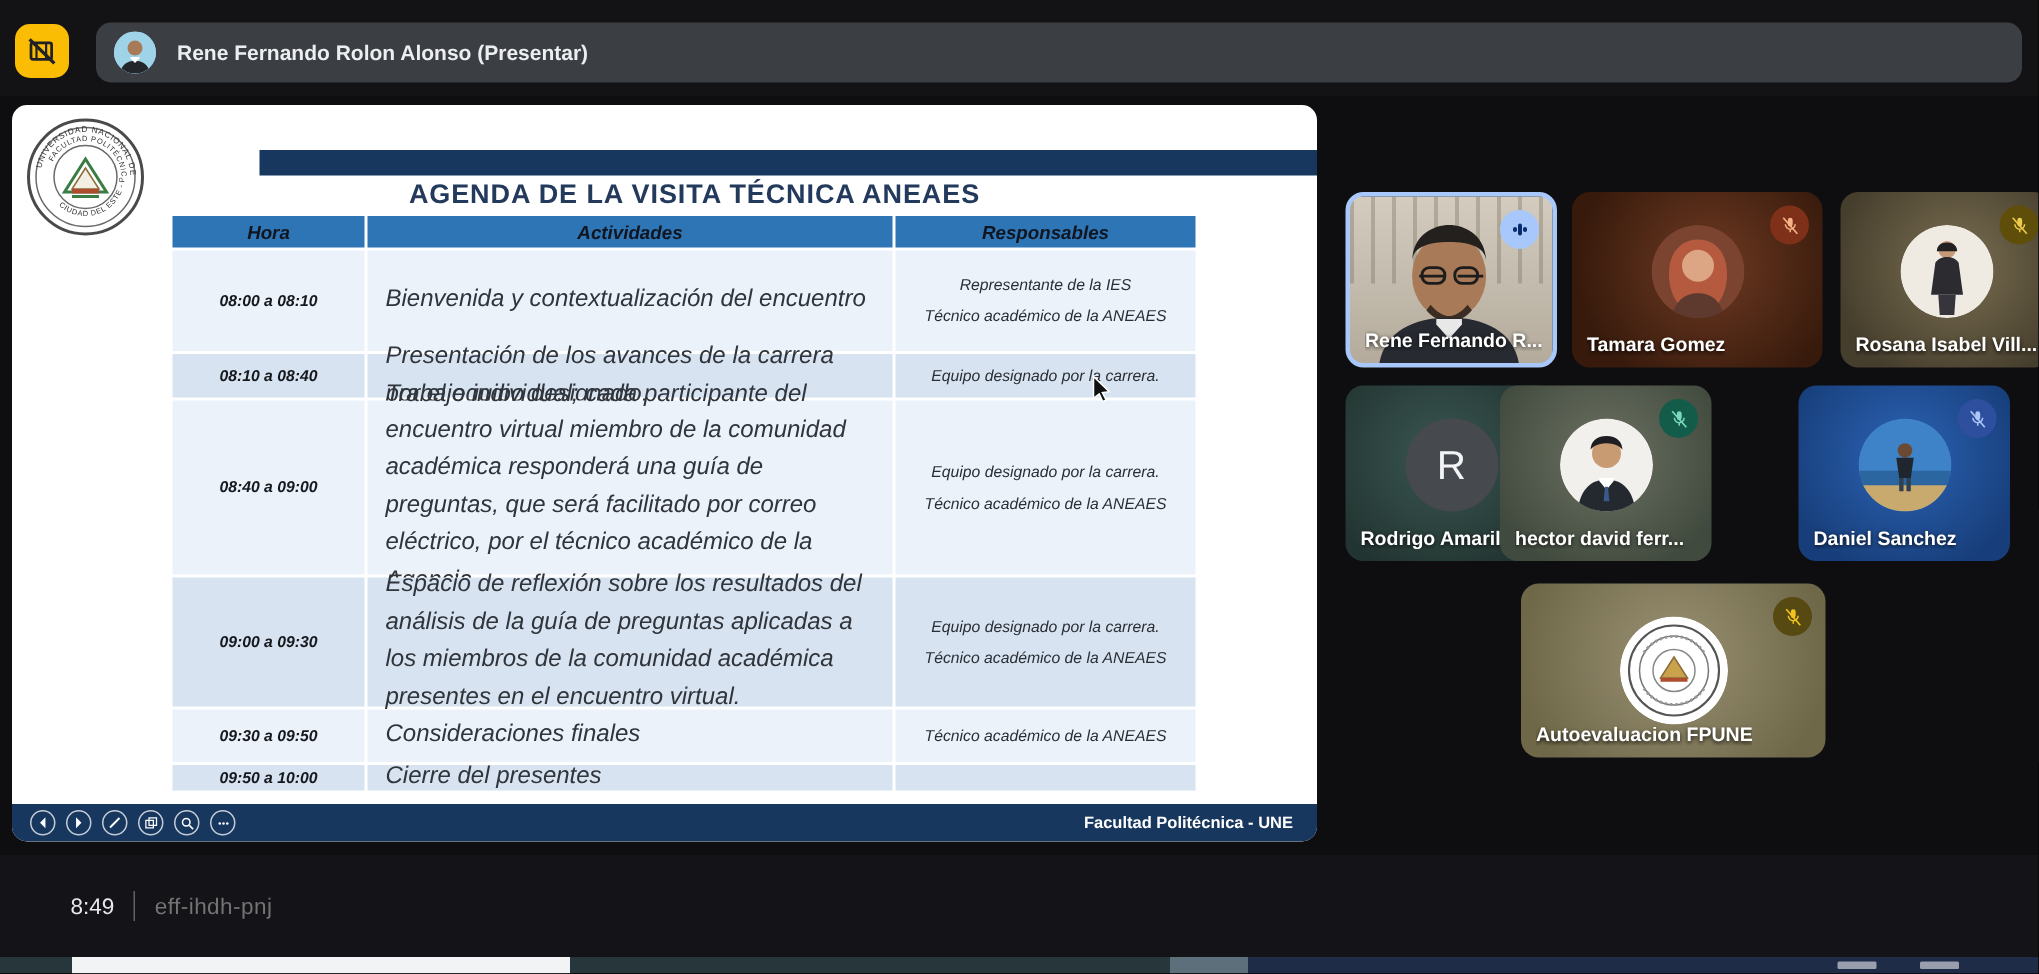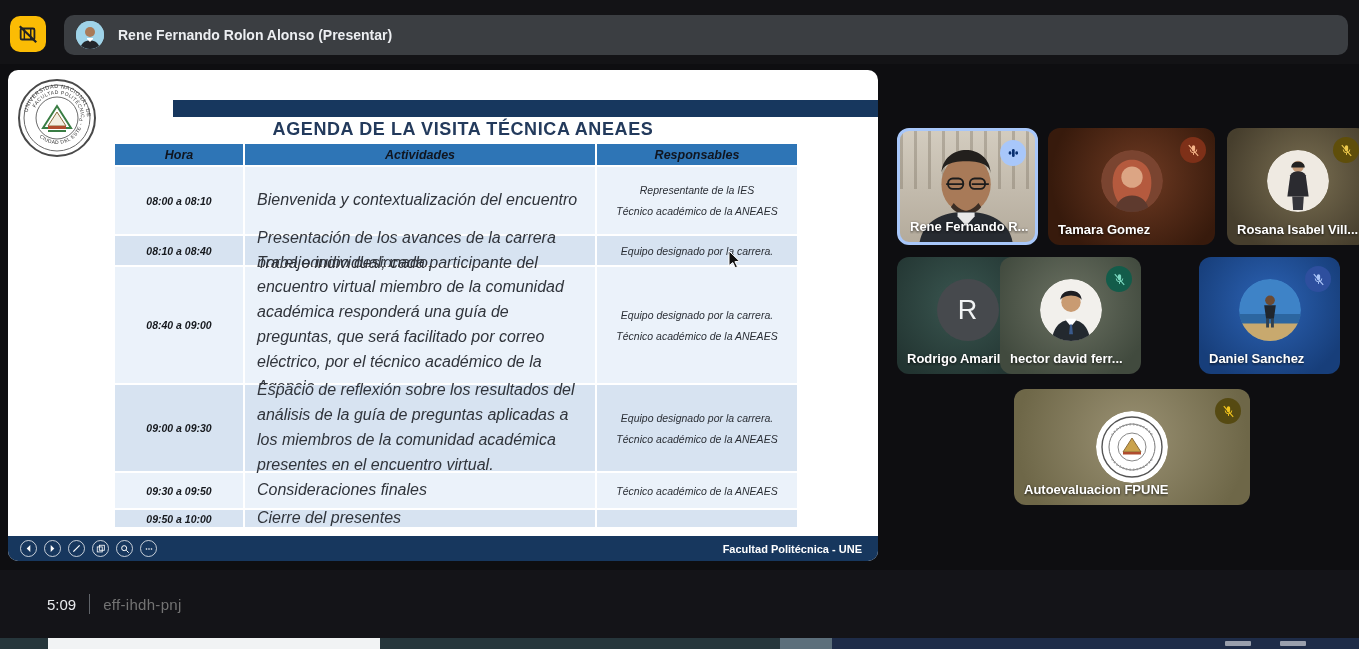--- a/index.html
+++ b/index.html
@@ -64,21 +64,21 @@
   .tile-tamara{left:1048px;top:64px;width:167px;height:117px;
                background:radial-gradient(circle at 55% 42%,#6E3A22,#371A0C 78%);}
   .tile-rosana{left:1199px;top:64px;width:141px;height:117px;
                background:radial-gradient(circle at 55% 42%,#7A6F52,#463E2D 80%);margin-left:28px;}
   .tile-rodrigo{left:897px;top:193px;width:141px;height:117px;
                 background:radial-gradient(circle at 45% 40%,#3A5650,#223431 80%);}
   .tile-hector{left:1000px;top:193px;width:141px;height:117px;
                background:radial-gradient(circle at 50% 40%,#6C7263,#414A3E 82%);padding-left:24px;}
   .tile-daniel{left:1199px;top:193px;width:141px;height:117px;
                background:radial-gradient(circle at 50% 40%,#2C63B5,#173E7A 82%);}
-  .tile-fpune{left:1014px;top:325px;width:236px;height:116px;
+  .tile-fpune{left:1014px;top:325px;width:203px;height:116px;
               background:radial-gradient(circle at 50% 42%,#9A9173,#6E6748 85%);}
   .initial-circle{width:62px;height:62px;background:#46494d;display:flex;align-items:center;
                   justify-content:center;font-size:27px;color:#f1f3f4;font-weight:400;}
 
   
   .bottom-bar{position:absolute;left:0;top:570px;width:100%;height:68px;background:#141418;}
   .bar-left{position:absolute;left:47px;top:0;height:100%;display:flex;align-items:center;gap:13px;}
   .clock{font-size:15px;color:#e8eaed;}
   .v-div{width:1px;height:20px;background:#5f6368;}
   .meet-code{font-size:15px;color:#737373;letter-spacing:.3px;}
@@ -358,21 +358,21 @@
           <path d="M6.8 10.4a5.2 5.2 0 0 0 10.4 0M12 15.6V19" stroke="#F2C41D" stroke-width="1.6" fill="none"></path>
           <path d="M4.5 3.5l15 17" stroke="#F2C41D" stroke-width="1.8"></path>
         </svg>
       </div>
       <span class="name">Autoevaluacion FPUNE</span>
     </div>
   </div>
 
   <div class="bottom-bar">
     <div class="bar-left">
-      <span class="clock">5:09</span>
+      <span class="clock">8:49</span>
       <div class="v-div"></div>
       <span class="meet-code">eff-ihdh-pnj</span>
     </div>
 
   </div>
 
   <div class="sliver">
     <div class="white-seg"></div>
     <div class="gray-seg"></div>
     <div class="navy-seg">

